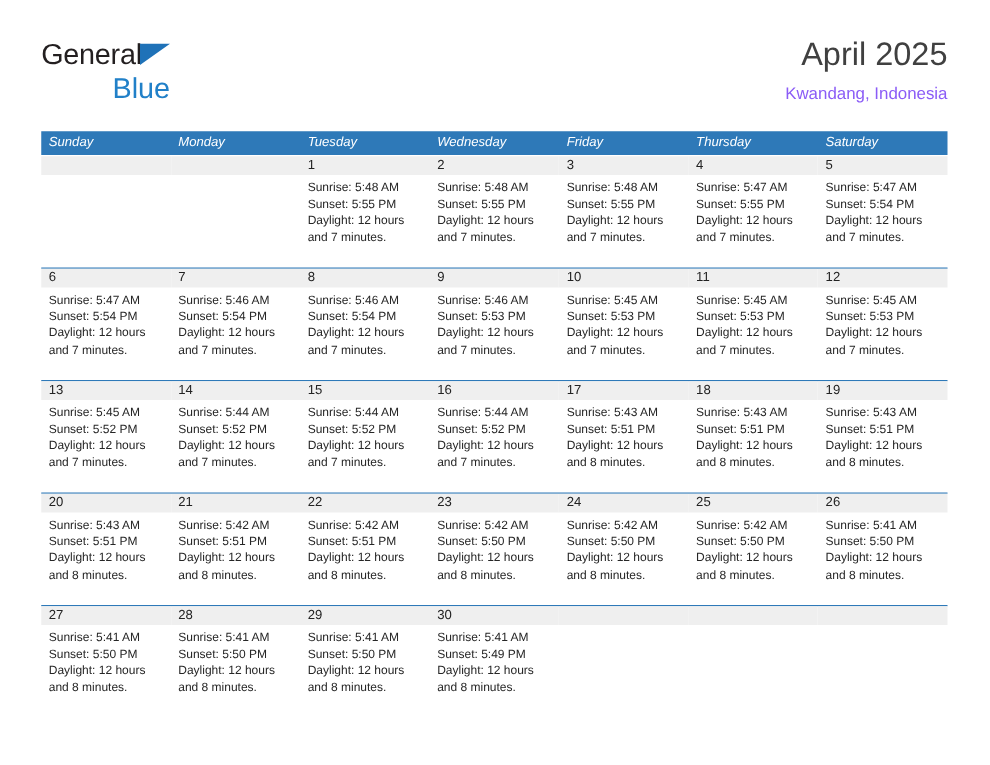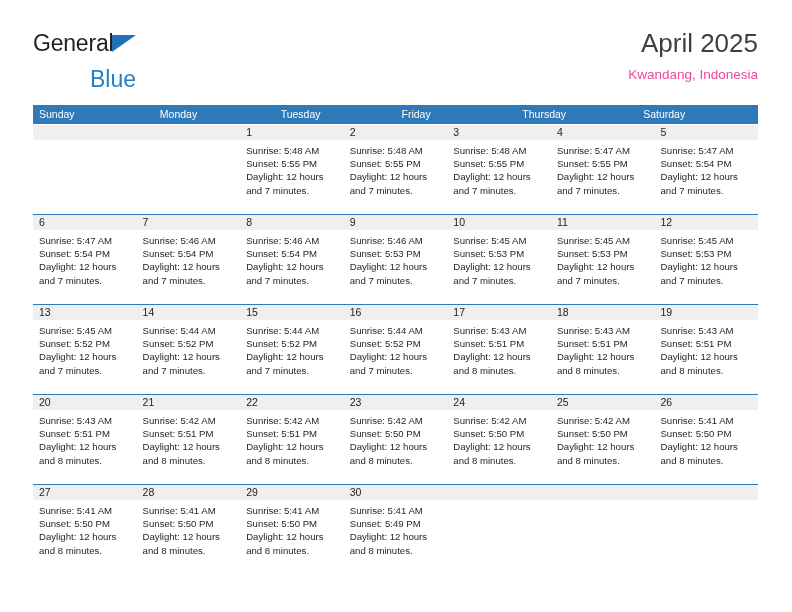--- a/index.html
+++ b/index.html
@@ -55,40 +55,40 @@
     vertical-align: top;
     margin-left: -1px;
     margin-top: 3px;
   }
   .brand-blue {
     font-size: 23px;
     line-height: 23px;
     color: #2180c8;
     margin-left: 57px;
     display: block;
-    margin-top: 13px;
+    margin-top: 3px;
   }
 
   .title-block {
     position: absolute;
     right: 0;
     top: 0;
     text-align: right;
   }
   .cal-title {
     font-size: 26px;
     line-height: 30px;
     color: #404040;
     font-weight: normal;
     margin: 0;
   }
   .cal-subtitle {
     font-size: 13.5px;
     line-height: 18px;
-    color: #ec4899;
+    color: #8b5cf6;
     margin: 8px 0 0 0;
   }
 
   
   .calendar {
     position: absolute;
     left: 33px;
     top: 105px;
     width: 725px;
   }
@@ -99,20 +99,21 @@
     height: 19px;
   }
   .week-header .hcell {
     flex: 1 1 0;
     font-size: 10.5px;
     line-height: 19px;
     color: #ffffff;
     padding-left: 6px;
     box-sizing: border-box;
     white-space: nowrap;
+    font-style: italic;
   }
 
   .week-row {
     position: relative;
     height: 90px;
   }
   .week-row .row-rule {
     position: absolute;
     left: 0;
     right: 0;
@@ -175,20 +176,21 @@
       <p class="cal-subtitle">Kwandang, Indonesia</p>
     </div>
 
   </div>
 
   <div class="calendar">
     <div class="week-header" id="weekday-header">
         <div class="hcell">Sunday</div>
         <div class="hcell">Monday</div>
         <div class="hcell">Tuesday</div>
+        <div class="hcell">Wednesday</div>
         <div class="hcell">Friday</div>
         <div class="hcell">Thursday</div>
         <div class="hcell">Saturday</div>
       </div>
     <div id="week-rows">
         <div class="week-row">
           <div class="week-cells">
             <div class="day-cell empty">
               <div class="day-num-band">
                 <span class="day-num"></span>

